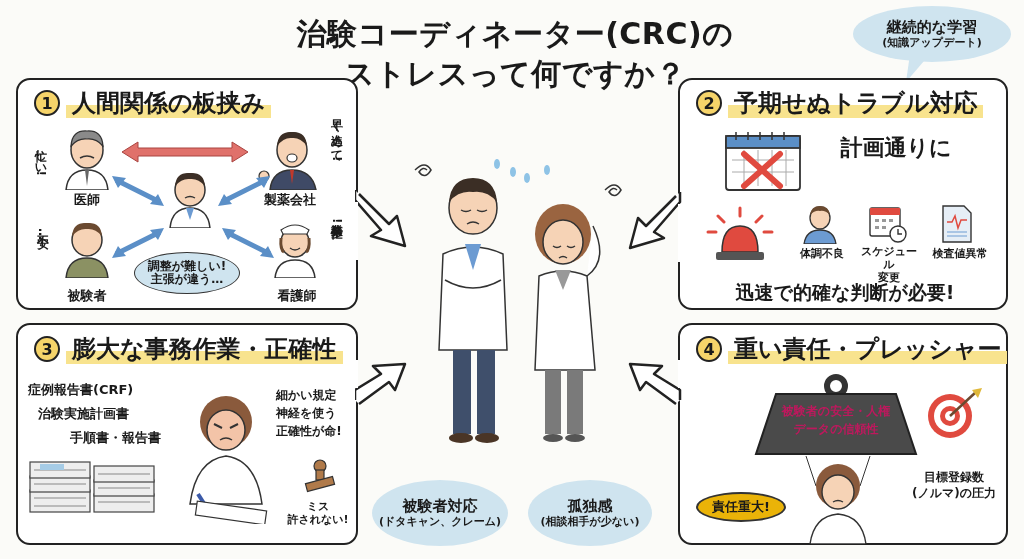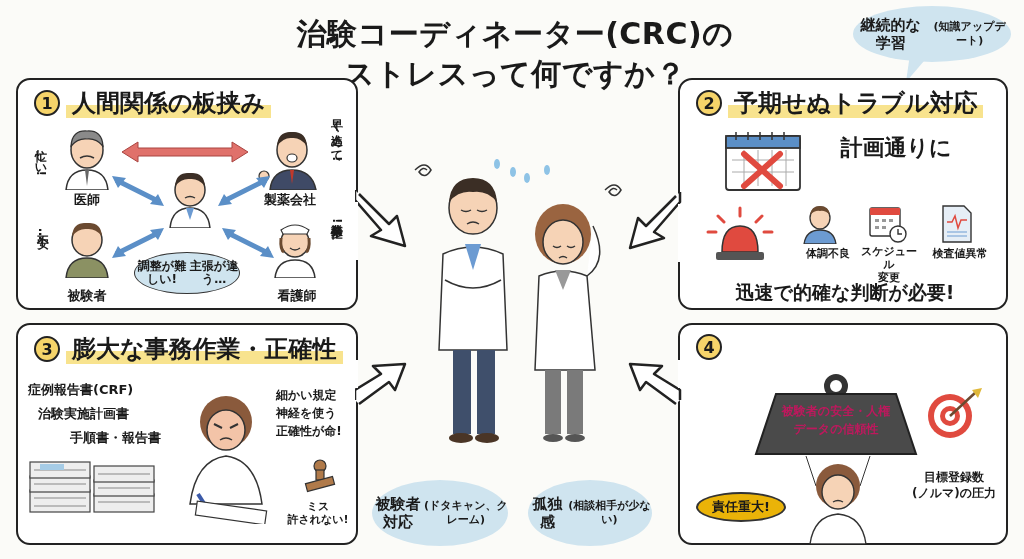--- a/index.html
+++ b/index.html
@@ -10,21 +10,21 @@
     color: #1a1a1a;
     position: relative;
   }
   .abs { position: absolute; }
   .title {
     left: 280px; top: 14px; width: 470px; text-align: center;
     font-weight: bold; font-size: 30px; line-height: 40px; letter-spacing: 0.5px;
   }
   .cloud {
     background: #cfe4ef; border-radius: 50%;
-    display: flex; align-items: center; justify-content: center;
+    display: flex; flex-direction: column; align-items: center; justify-content: center;
     text-align: center; font-weight: bold;
   }
   .cloud .main { font-size: 15px; line-height: 18px; }
   .cloud .sub { font-size: 11px; line-height: 14px; }
   .panel {
     border: 2.5px solid #222; border-radius: 14px; background: #fff;
   }
   .panel-head {
     position: absolute; display: flex; align-items: center; gap: 6px;
   }
@@ -176,21 +176,21 @@
   </g>
   <path d="M18 46 Q18 20 36 20 Q54 20 54 46Z" fill="#e04a3f" stroke="#333" stroke-width="1.5"></path>
   <rect x="12" y="46" width="48" height="8" rx="2" fill="#555"></rect>
 </svg>
 
 <svg class="abs" style="left:800px; top:204px;" width="44" height="40">
   <ellipse cx="20" cy="14" rx="10" ry="11" fill="#f6d3b6" stroke="#333" stroke-width="1.3"></ellipse>
   <path d="M10 11 Q11 2 20 2 Q29 2 30 11 Q25 6 20 7 Q15 6 10 11Z" fill="#6b4a30"></path>
   <path d="M4 40 Q6 26 20 26 Q34 26 36 40Z" fill="#6c9bd2" stroke="#333" stroke-width="1.3"></path>
 </svg>
-<div class="abs small" style="left:794px; top:247px; width:56px;text-align:right;">体調不良</div>
+<div class="abs small" style="left:794px; top:247px; width:56px;">体調不良</div>
 
 <svg class="abs" style="left:868px; top:204px;" width="40" height="40">
   <rect x="2" y="4" width="30" height="28" rx="2" fill="#fff" stroke="#333" stroke-width="1.4"></rect>
   <rect x="2" y="4" width="30" height="7" fill="#e04a3f"></rect>
   <g fill="#999">
       <rect x="7" y="15" width="4" height="3"></rect>
       <rect x="14" y="15" width="4" height="3"></rect>
       <rect x="21" y="15" width="4" height="3"></rect>
       <rect x="7" y="22" width="4" height="3"></rect>
       <rect x="14" y="22" width="4" height="3"></rect>
@@ -262,20 +262,21 @@
   <div>許されない!</div>
 </div>
 
 <div class="abs panel" style="left:678px; top:323px; width:330px; height:222px;"></div>
 <svg class="abs" style="left:620px; top:360px;" width="62" height="60">
   <path d="M60 40 L60 30 L34 14 L42 6 L10 4 L20 30 L26 22 L56 44" fill="#fff" stroke="#222" stroke-width="2.5" stroke-linejoin="round"></path>
   <rect x="58" y="0" width="4" height="28" fill="#fff"></rect>
 </svg>
 <div class="panel-head" style="left:696px; top:334px;">
   <div class="num">4</div>
+  <div class="head-text">重い責任・プレッシャー</div>
 </div>
 <svg class="abs" style="left:752px; top:374px;" width="168" height="84">
   <circle cx="84" cy="12" r="9" fill="none" stroke="#333" stroke-width="6"></circle>
   <path d="M24 20 H144 L164 80 H4 Z" fill="#4a4a4a" stroke="#222" stroke-width="2"></path>
 </svg>
 <div class="abs" style="left:762px; top:402px; width:148px; text-align:center; color:#be185d; font-weight:bold; font-size:12px; line-height:18px;">
   <div>被験者の安全・人権</div>
   <div>データの信頼性</div>
 </div>
 <svg class="abs" style="left:800px; top:456px;" width="76" height="88">

